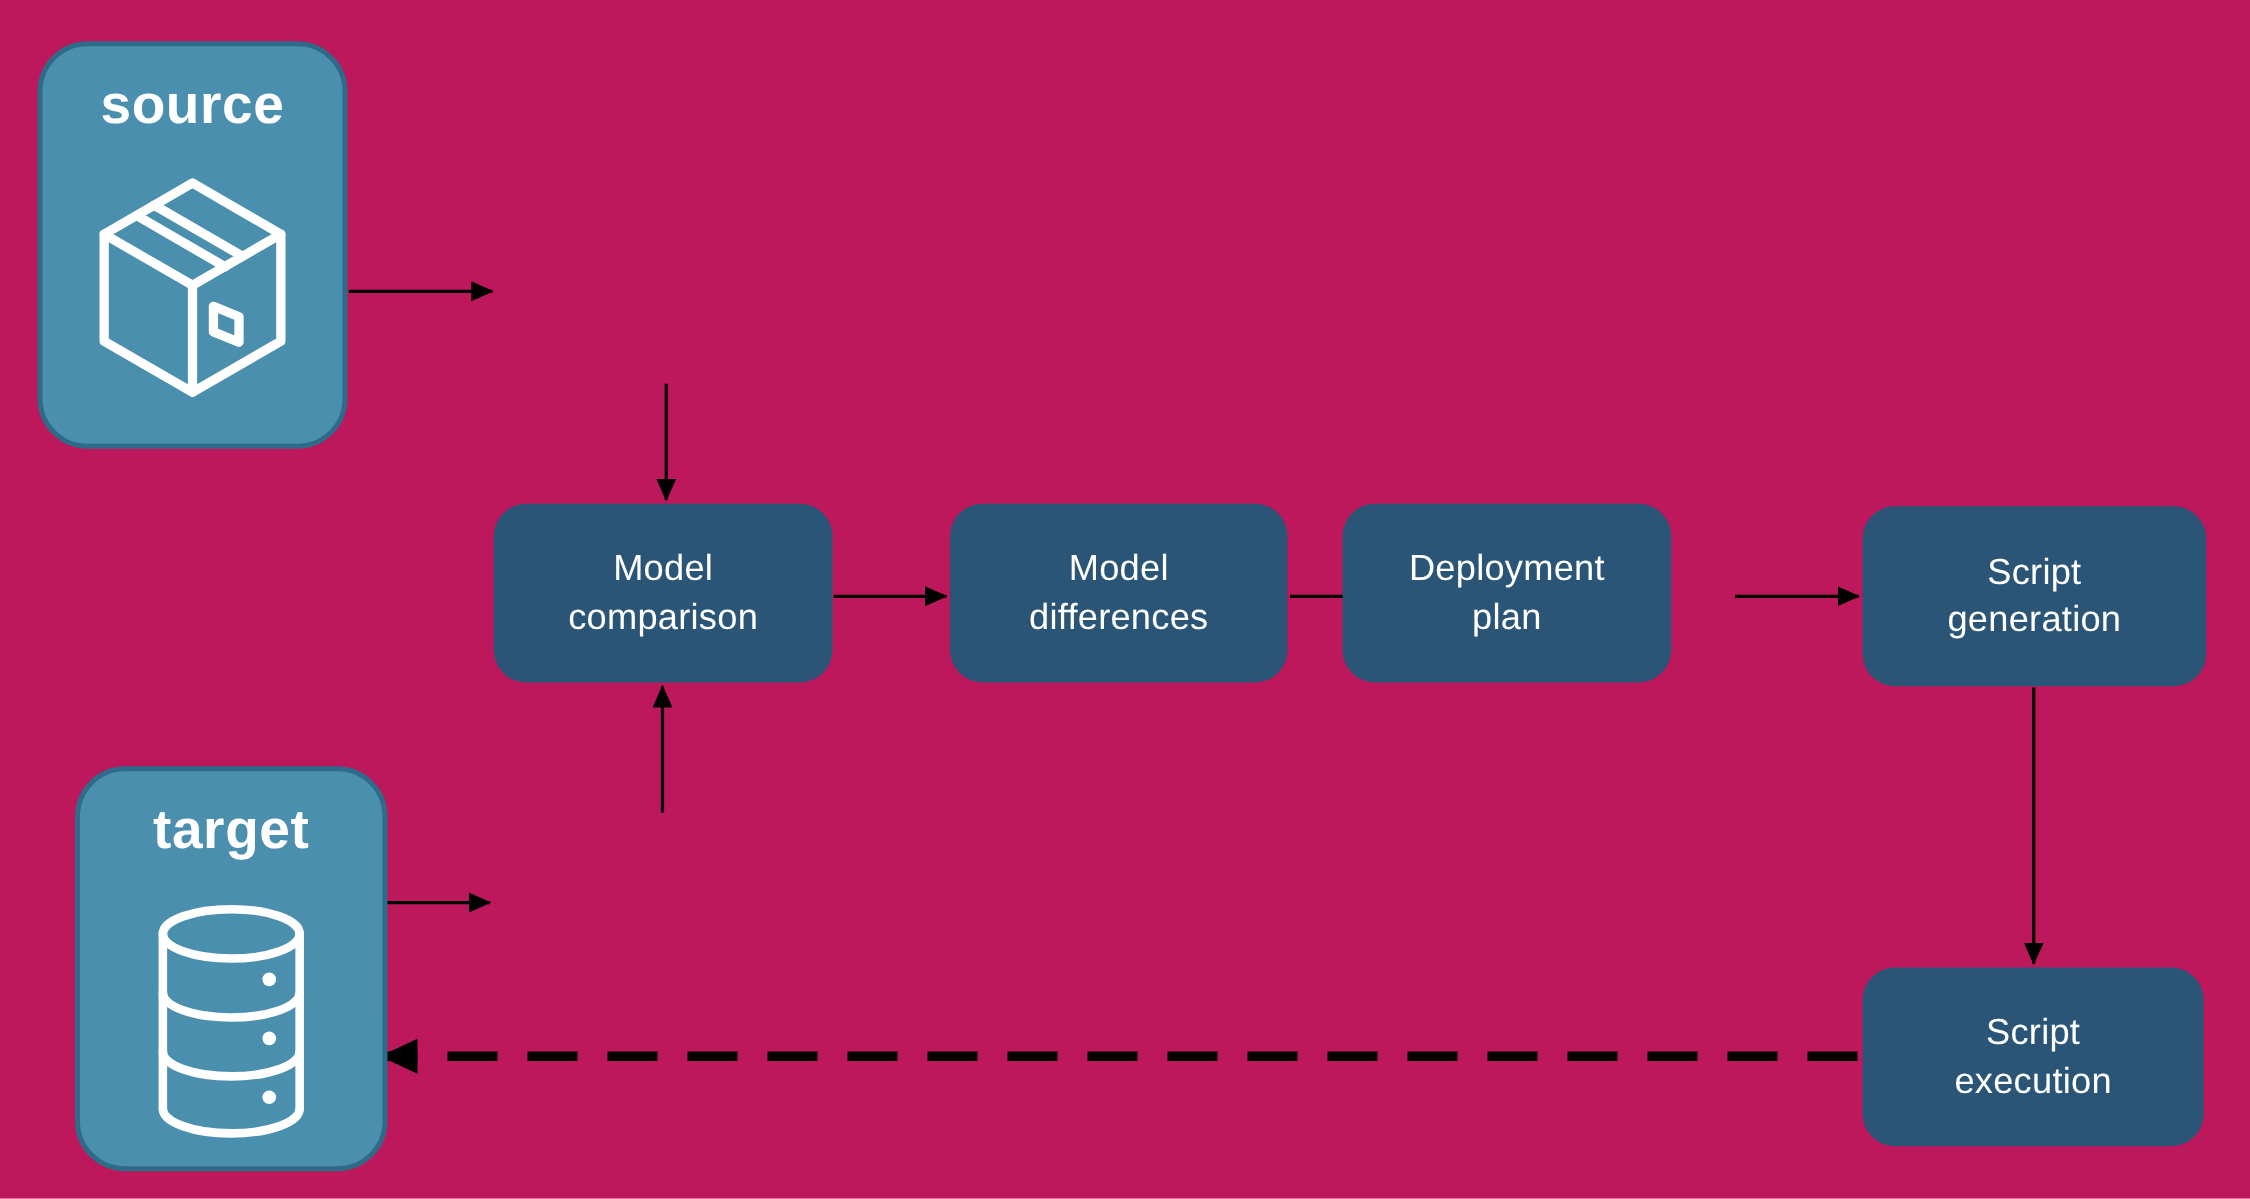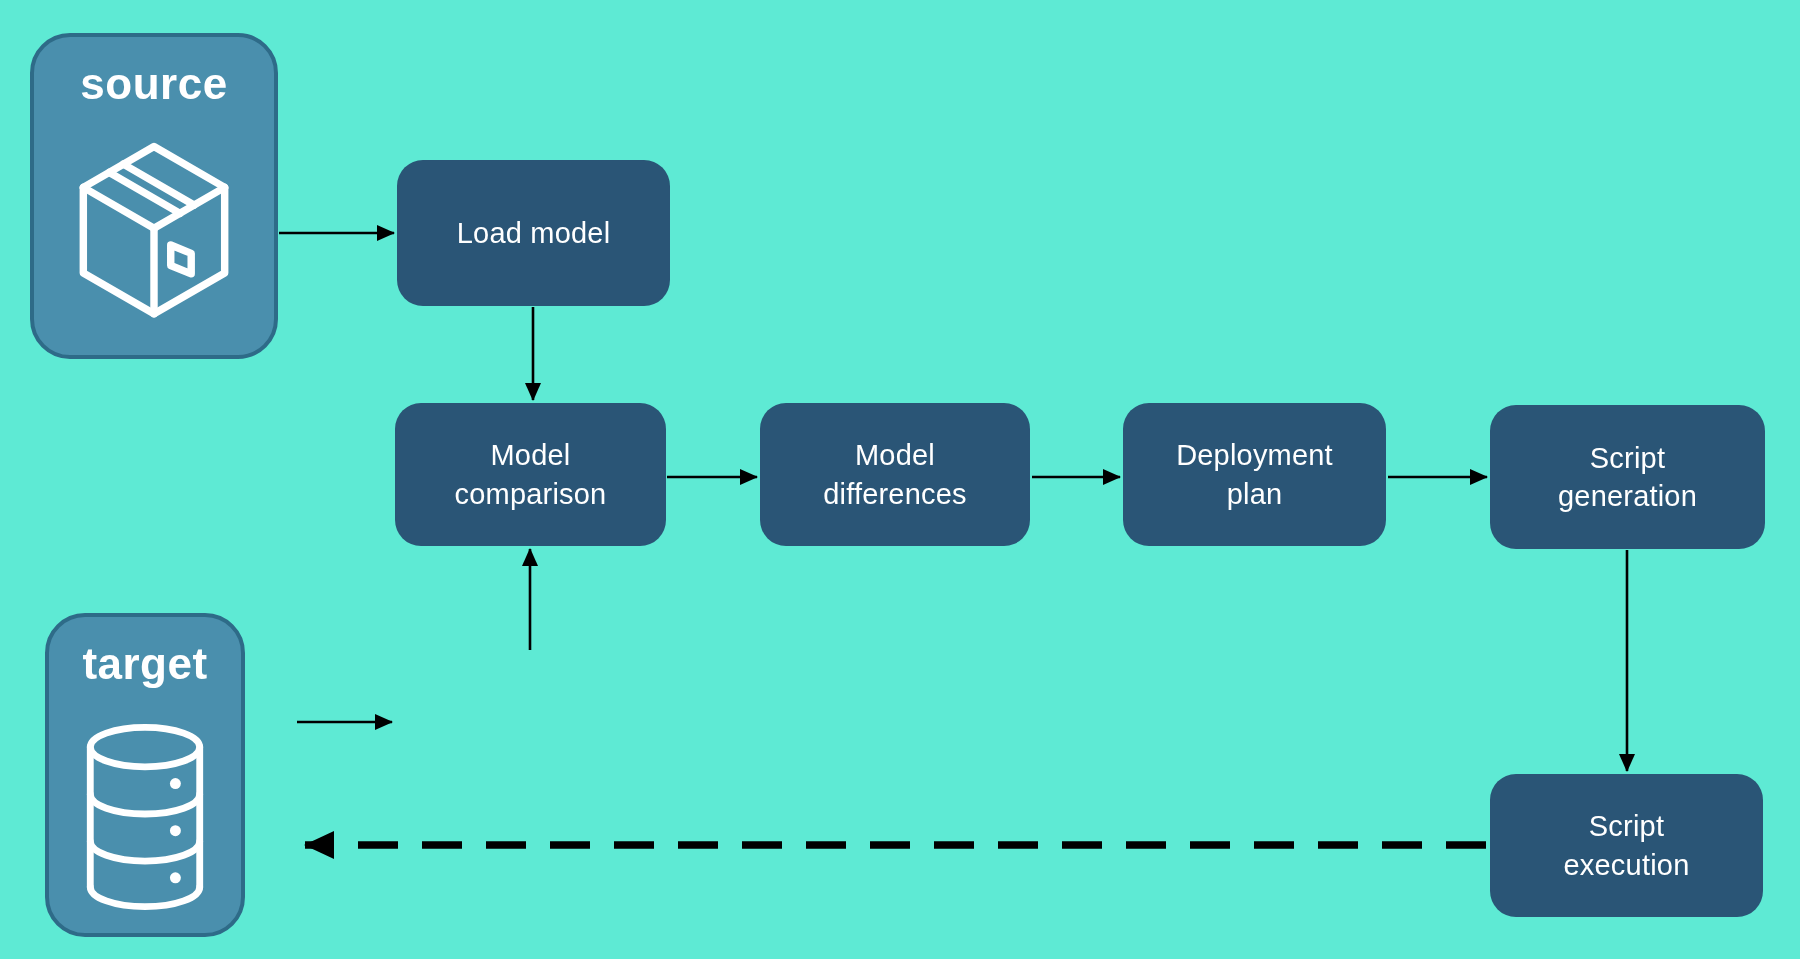--- a/index.html
+++ b/index.html
@@ -5,21 +5,21 @@
   html, body {
     margin: 0;
     padding: 0;
     background: #ffffff;
     font-family: "Liberation Sans", "DejaVu Sans", sans-serif;
   }
   #stage {
     position: relative;
     width: 1800px;
     height: 959px;
-    background: #5eead4;
+    background: #be185d;
     overflow: hidden;
   }
   .node {
     position: absolute;
     background: #2A5576;
     border-radius: 26px;
     display: flex;
     align-items: center;
     justify-content: center;
     color: #ffffff;
@@ -107,46 +107,45 @@
         <path d="M50 6 L88 28 L88 74 L50 96 L12 74 L12 28 Z"></path>
         <path d="M12 28 L50 50 L88 28"></path>
         <path d="M50 50 L50 96"></path>
         <path d="M33.5 15.5 L71.5 37.5"></path>
         <path d="M26 20 L64 42"></path>
         <path d="M59 59 L70 63.5 L70 74.5 L59 70 Z"></path>
       </svg>
     </div>
   </div>
 
-  <div class="endpoint" style="left:45px; top:613px; width:200px; height:324px;gap:12px;">
+  <div class="endpoint" style="left:60px; top:613px; width:250px; height:324px;gap:12px;">
     <div class="endpoint-label">target</div>
     <div class="endpoint-icon">
       <svg width="152" height="200" viewBox="0 0 100 130" fill="none" stroke="#ffffff" stroke-width="4.5" stroke-linecap="round">
         <ellipse cx="50" cy="19" rx="36" ry="13"></ellipse>
         <path d="M14 19 L14 111"></path>
         <path d="M86 19 L86 111"></path>
         <path d="M14 111 A36 13 0 0 0 86 111"></path>
         <path d="M14 50 A36 13 0 0 0 86 50"></path>
         <path d="M14 81 A36 13 0 0 0 86 81"></path>
         <circle cx="70" cy="43" r="3.6" fill="#ffffff" stroke="none"></circle>
         <circle cx="70" cy="74" r="3.6" fill="#ffffff" stroke="none"></circle>
         <circle cx="70" cy="105" r="3.6" fill="#ffffff" stroke="none"></circle>
       </svg>
     </div>
   </div>
 
-  <div class="node" style="left:397px; top:160px; width:273px; height:146px;">Load model</div>
 
   <div class="node" style="left:395px; top:403px; width:271px; height:143px;">Model
 comparison</div>
 
   <div class="node" style="left:760px; top:403px; width:270px; height:143px;">Model
 differences</div>
 
-  <div class="node" style="left:1123px; top:403px; width:263px; height:143px;">Deployment
+  <div class="node" style="left:1074px; top:403px; width:263px; height:143px;">Deployment
 plan</div>
 
   <div class="node" style="left:1490px; top:405px; width:275px; height:144px;">Script
 generation</div>
 
 
   <div class="node" style="left:1490px; top:774px; width:273px; height:143px;">Script
 execution</div>
 
 </div>

